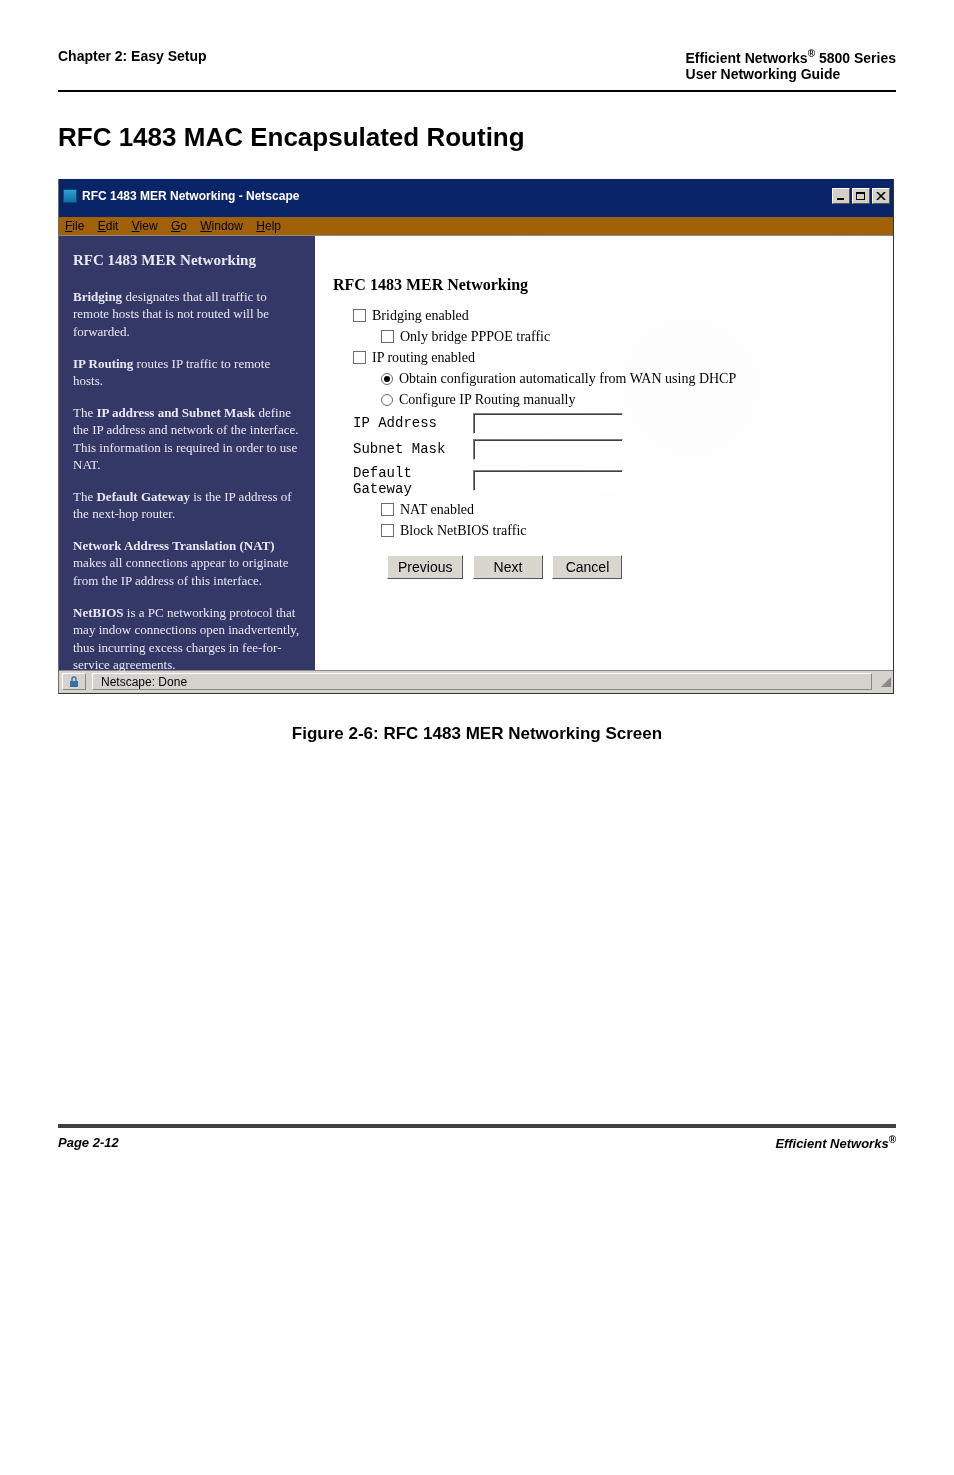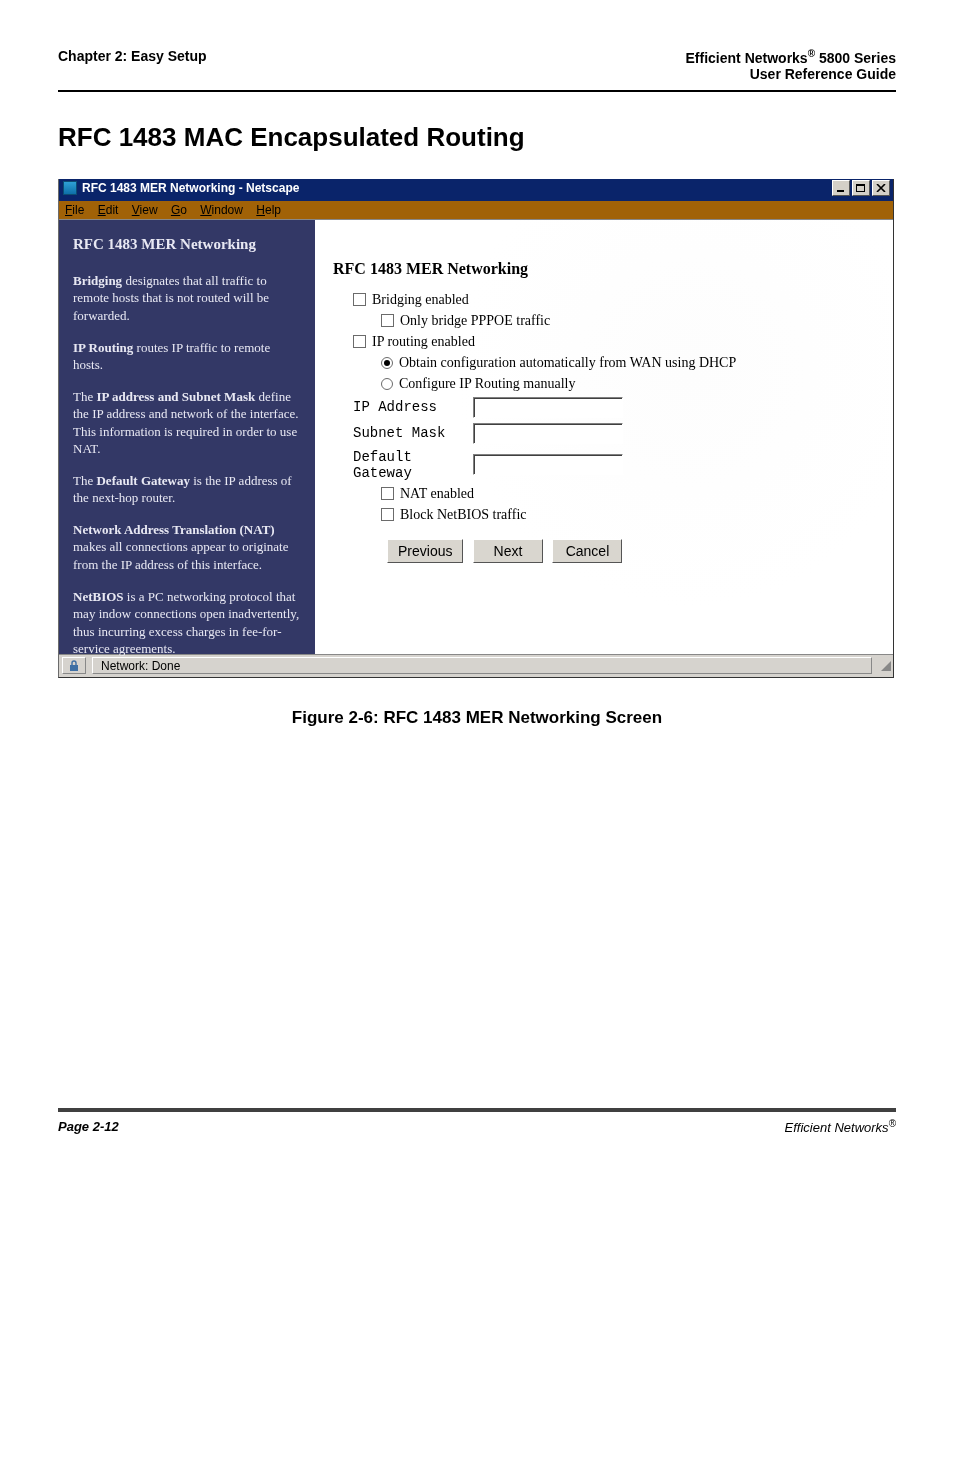--- a/index.html
+++ b/index.html
@@ -6,28 +6,28 @@
   body {
     margin: 0;
     background: #fff;
     font-family: "Times New Roman", Times, serif;
     font-size: 15px;
     color: #000;
     width: 954px;
     padding: 48px 58px 40px 58px;
   }
   .hdr-row { display: flex; justify-content: space-between; font-family: Arial, "Helvetica Neue", Helvetica, sans-serif; font-weight: 700; font-size: 14px; }
-  .hdr-right { text-align: right; }
+  .hdr-right { }
   .hdr-sup { font-size: 10px; vertical-align: super; }
   .hdr-rule { border: none; border-top: 2px solid #000; margin: 8px 0 30px 0; }
   .main-heading { font-family: Arial, "Helvetica Neue", Helvetica, sans-serif; font-weight: 700; font-size: 26px; margin: 0 0 26px 0; }
 
   
   .win { width: 836px; border: 1px solid #6b6b6b; border-top: none; border-right: 1px solid #333; border-bottom: 1px solid #333; margin: 0; }
-  .titlebar { display: flex; align-items: center; background: linear-gradient(#0a246a,#0a246a); color: #fff; height: 22px; font-family: Tahoma, Arial, sans-serif; font-size: 12px; font-weight: 700; padding: 0 3px 4px 4px; }
+  .titlebar { display: flex; align-items: center; background: linear-gradient(#0a246a,#0a246a); color: #fff; height: 38px; font-family: Tahoma, Arial, sans-serif; font-size: 12px; font-weight: 700; padding: 0 3px 4px 4px; }
   .title-icon { width: 14px; height: 14px; background: linear-gradient(#2ea0d6,#0e6fa8); margin-right: 5px; border: 1px solid #0c4d73; }
   .title-text { flex: 1; white-space: nowrap; overflow: hidden; }
   .win-btns { display: flex; gap: 2px; }
   .win-btn { width: 18px; height: 16px; background: #d4d0c8; border: 1px solid #fff; border-right-color: #555; border-bottom-color: #555; display: flex; align-items: center; justify-content: center; font-family: Arial; font-size: 10px; line-height: 1; font-weight: 700; color: #000; }
   .win-btn.max svg, .win-btn.min svg { display:block; }
 
   .menubar { background: #a16207; padding: 2px 6px; font-family: Tahoma, Arial, sans-serif; font-size: 12px; border-bottom: 1px solid #888; }
   .menu-item { display: inline-block; margin-right: 10px; }
   .menu-item u { text-decoration: underline; }
 
@@ -57,32 +57,32 @@
   .status-box { border:1px solid #888; border-top-color:#fff; border-left-color:#fff; height:17px; margin:2px 3px; }
   .status-icon { width: 24px; display:flex; align-items:center; justify-content:center; color:#4a7aa5; }
   .status-text { flex:1; padding-left:8px; display:flex; align-items:center; }
   .status-grip { width: 18px; display:flex; align-items:flex-end; justify-content:flex-end; padding:2px 2px 1px 0; }
   .grip-lines { width:0; height:0; border-right:10px solid #888; border-top:10px solid transparent; }
 
   .caption { text-align: center; font-family: Arial, Helvetica, sans-serif; font-weight: 700; font-size: 17px; margin-top: 30px; }
 
   .footer { display:flex; justify-content:space-between; align-items:center; border-top:4px solid #404040; margin-top: 380px; padding-top:6px; font-family: Arial, Helvetica, sans-serif; font-size: 13px; }
   .footer .left { font-style: italic; font-weight:700; }
-  .footer .right { font-style: italic; font-weight:400; }
+  .footer .right { font-style: italic; font-weight:700; }
 </style>
 </head>
 <body>
 
 <div class="hdr-row">
   <div>Chapter 2: Easy Setup</div>
   <div class="hdr-right">
     <div>
       <span>Efficient Networks</span><span class="hdr-sup">®</span><span> 5800 Series</span>
     </div>
-    <div>User Reference Guide</div>
+    <div>User Networking Guide</div>
   </div>
 </div>
 <hr class="hdr-rule">
 
 <h1 class="main-heading">RFC 1483 MAC Encapsulated Routing</h1>
 
 <div class="win">
 
   <div class="titlebar">
     <span class="title-icon"></span>
@@ -180,21 +180,21 @@
   </div>
 
   <div class="statusbar">
     <div class="status-box status-icon">
       <svg width="14" height="14" viewBox="0 0 14 14">
           <rect x="3" y="6" width="8" height="6" fill="#3f6fa4"></rect>
           <path d="M5 6 V4 a2 2 0 0 1 4 0 V6" fill="none" stroke="#3f6fa4" stroke-width="1.4"></path>
         </svg>
     </div>
     <div class="status-box status-text">
-        <span>Network: Done</span>
+        <span>Netscape: Done</span>
       </div>
     <div class="status-grip">
         <span class="grip-lines"></span>
       </div>
   </div>
 </div>
 
 <p class="caption">Figure 2-6:  RFC 1483 MER Networking Screen</p>
 
 <div class="footer">

